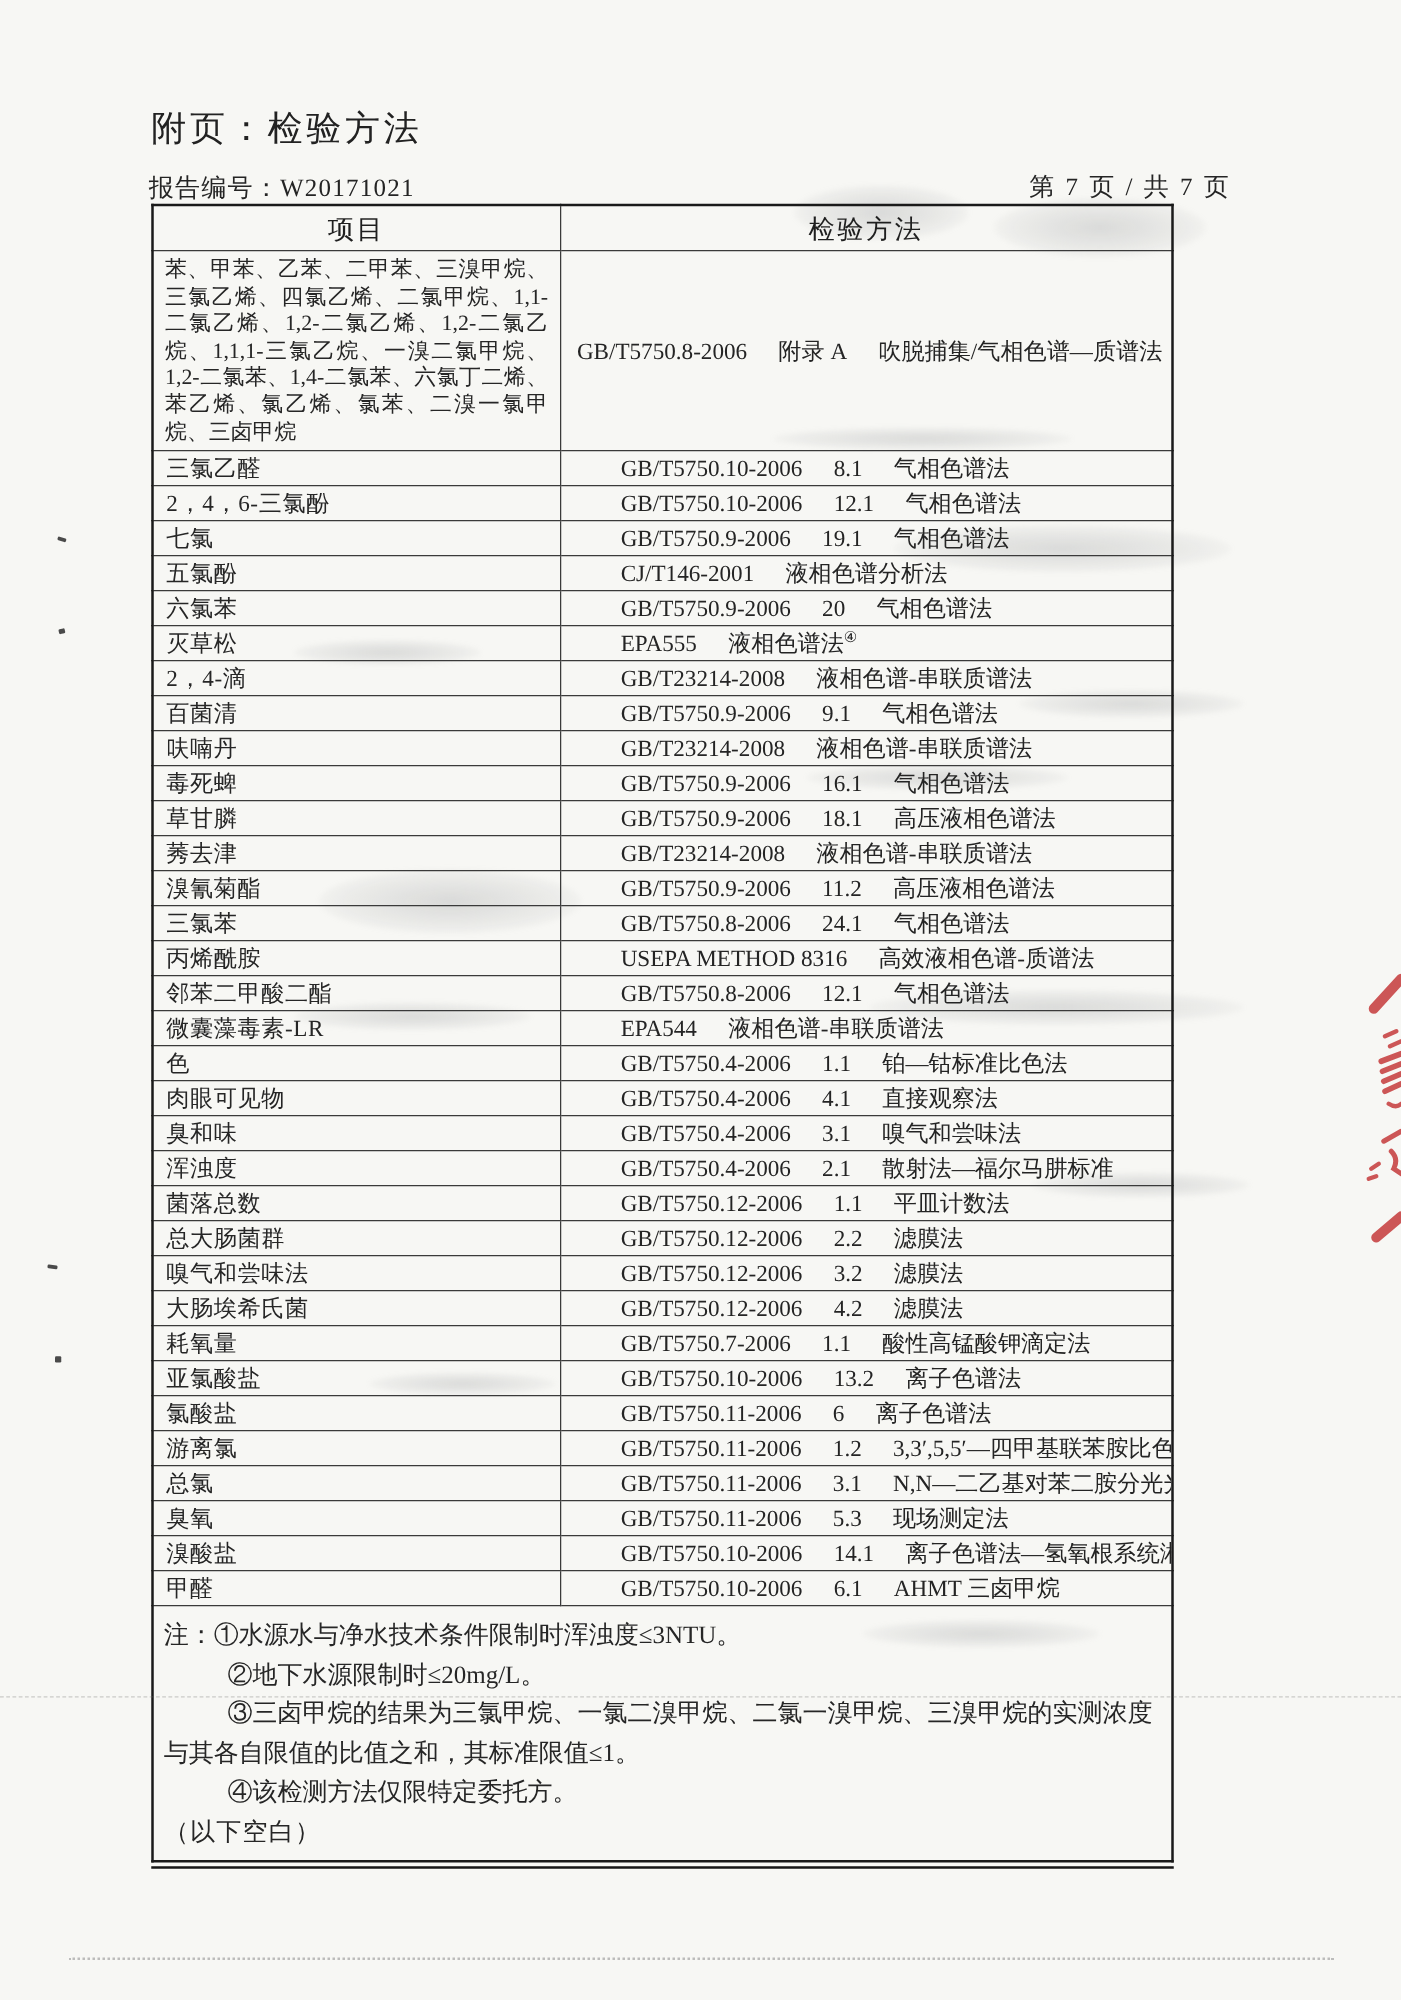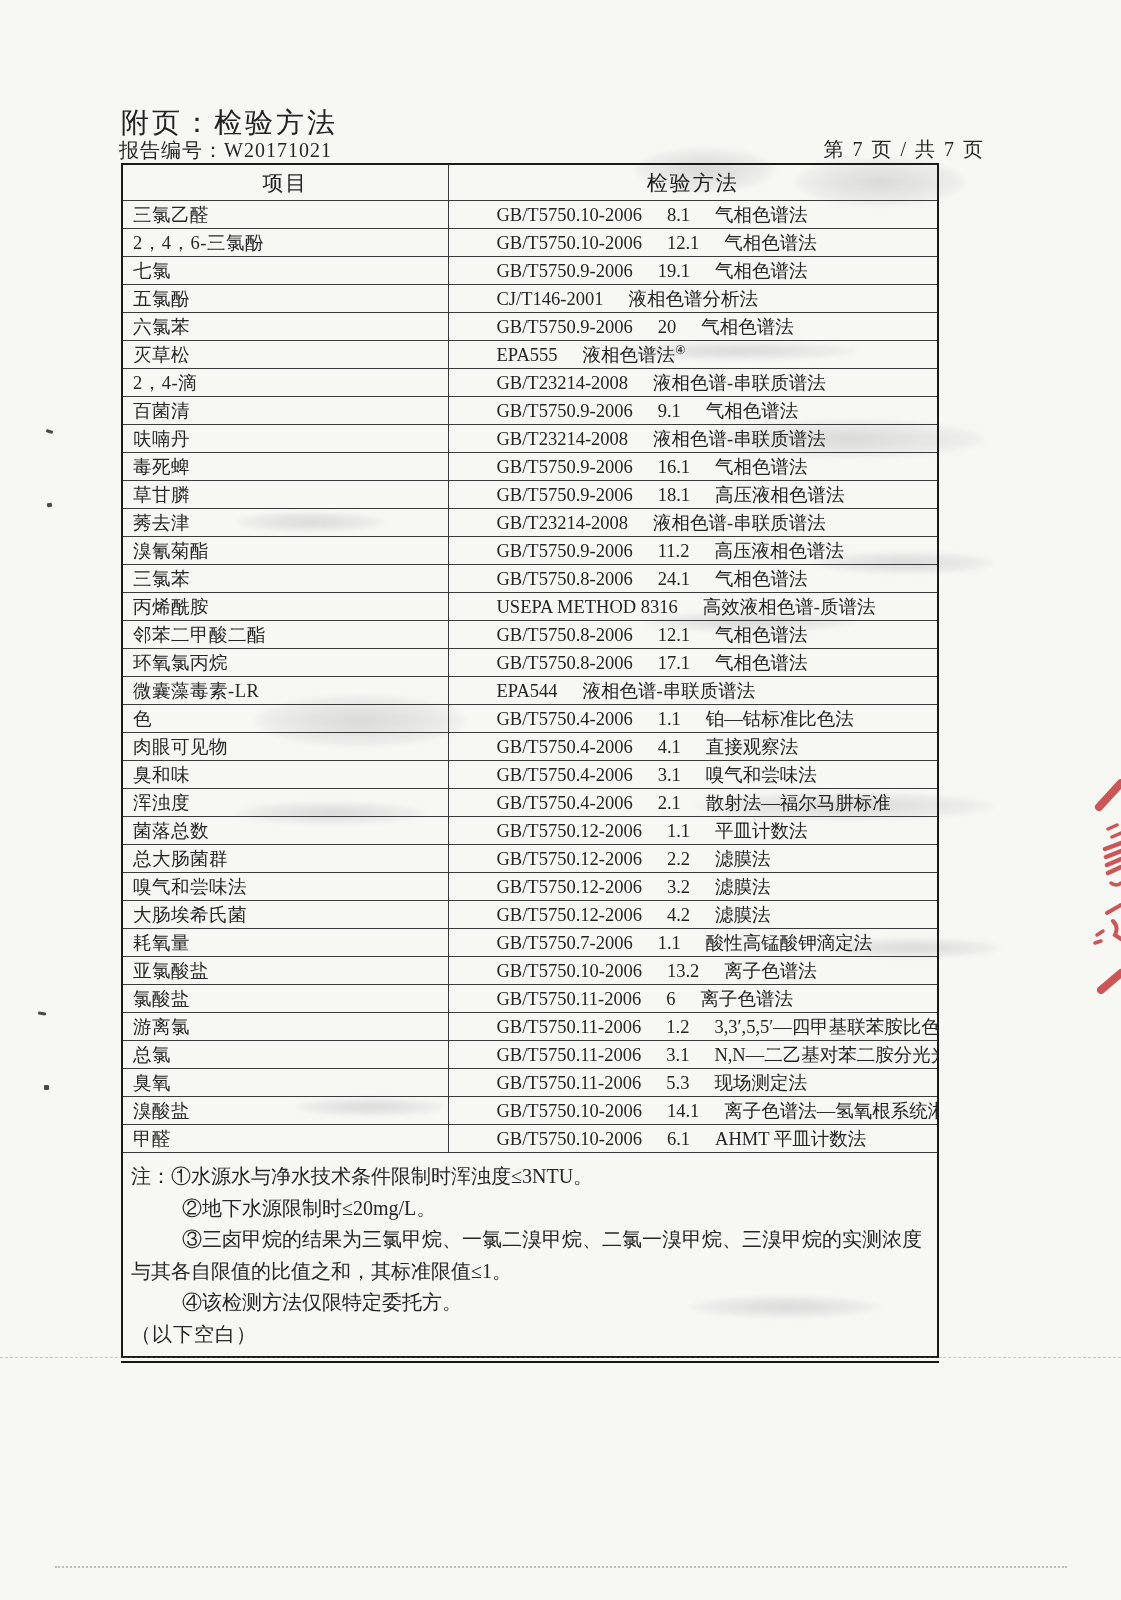--- a/index.html
+++ b/index.html
@@ -6,21 +6,21 @@
   body{
     width:1121px;height:1600px;position:relative;overflow:hidden;
     background:#f7f7f4;
     font-family:"Liberation Serif","DejaVu Serif",serif;
     color:#2b2b2b;
   }
   .page{position:absolute;inset:0;}
 
   
   .page-title{
-    position:absolute;left:121px;top:104px;
+    position:absolute;left:121px;top:84px;
     font-size:28px;letter-spacing:3px;color:#222;
   }
   .report-line{
     position:absolute;left:119px;top:137px;
     font-size:20px;letter-spacing:1px;color:#242424;
   }
   .page-indicator{
     position:absolute;right:136px;top:136px;
     font-size:20px;letter-spacing:2px;color:#242424;text-align:right;
   }
@@ -111,20 +111,24 @@
           <col style="width:326px">
           <col>
         </colgroup>
       <thead>
         <tr>
           <th>项目</th>
           <th>检验方法</th>
         </tr>
       </thead>
       <tbody>
+          <tr class="tall-row">
+            <td class="item-cell">苯、甲苯、乙苯、二甲苯、三溴甲烷、三氯乙烯、四氯乙烯、二氯甲烷、1,1-二氯乙烯、1,2-二氯乙烯、1,2-二氯乙烷、1,1,1-三氯乙烷、一溴二氯甲烷、1,2-二氯苯、1,4-二氯苯、六氯丁二烯、苯乙烯、氯乙烯、氯苯、二溴一氯甲烷、三卤甲烷</td>
+            <td class="method-cell"><span class="mpart gap">GB/T5750.8-2006</span><span class="mpart gap">附录 A</span><span class="mpart">吹脱捕集/气相色谱—质谱法</span></td>
+          </tr>
           <tr class="std-row">
             <td class="item-cell">三氯乙醛</td>
             <td class="method-cell"><span class="mpart gap">GB/T5750.10-2006</span><span class="mpart gap">8.1</span><span class="mpart">气相色谱法</span></td>
           </tr>
           <tr class="std-row">
             <td class="item-cell">2，4，6-三氯酚</td>
             <td class="method-cell"><span class="mpart gap">GB/T5750.10-2006</span><span class="mpart gap">12.1</span><span class="mpart">气相色谱法</span></td>
           </tr>
           <tr class="std-row">
             <td class="item-cell">七氯</td>
@@ -176,24 +180,20 @@
           </tr>
           <tr class="std-row">
             <td class="item-cell">丙烯酰胺</td>
             <td class="method-cell"><span class="mpart gap">USEPA METHOD 8316</span><span class="mpart">高效液相色谱-质谱法</span></td>
           </tr>
           <tr class="std-row">
             <td class="item-cell">邻苯二甲酸二酯</td>
             <td class="method-cell"><span class="mpart gap">GB/T5750.8-2006</span><span class="mpart gap">12.1</span><span class="mpart">气相色谱法</span></td>
           </tr>
           <tr class="std-row">
-            <td class="item-cell">环氧氯丙烷</td>
-            <td class="method-cell"><span class="mpart gap">GB/T5750.8-2006</span><span class="mpart gap">17.1</span><span class="mpart">气相色谱法</span></td>
-          </tr>
-          <tr class="std-row">
             <td class="item-cell">微囊藻毒素-LR</td>
             <td class="method-cell"><span class="mpart gap">EPA544</span><span class="mpart">液相色谱-串联质谱法</span></td>
           </tr>
           <tr class="std-row">
             <td class="item-cell">色</td>
             <td class="method-cell"><span class="mpart gap">GB/T5750.4-2006</span><span class="mpart gap">1.1</span><span class="mpart">铂—钴标准比色法</span></td>
           </tr>
           <tr class="std-row">
             <td class="item-cell">肉眼可见物</td>
             <td class="method-cell"><span class="mpart gap">GB/T5750.4-2006</span><span class="mpart gap">4.1</span><span class="mpart">直接观察法</span></td>
@@ -245,21 +245,21 @@
           <tr class="std-row">
             <td class="item-cell">臭氧</td>
             <td class="method-cell"><span class="mpart gap">GB/T5750.11-2006</span><span class="mpart gap">5.3</span><span class="mpart">现场测定法</span></td>
           </tr>
           <tr class="std-row">
             <td class="item-cell">溴酸盐</td>
             <td class="method-cell"><span class="mpart gap">GB/T5750.10-2006</span><span class="mpart gap">14.1</span><span class="mpart">离子色谱法—氢氧根系统淋洗液</span></td>
           </tr>
           <tr class="std-row">
             <td class="item-cell">甲醛</td>
-            <td class="method-cell"><span class="mpart gap">GB/T5750.10-2006</span><span class="mpart gap">6.1</span><span class="mpart">AHMT 平皿计数法</span></td>
+            <td class="method-cell"><span class="mpart gap">GB/T5750.10-2006</span><span class="mpart gap">6.1</span><span class="mpart">AHMT 三卤甲烷</span></td>
           </tr>
         </tbody>
       <tbody>
         <tr class="notes-row">
           <td colspan="2">
             <p class="note"><span>注：</span><span>①水源水与净水技术条件限制时浑浊度≤3NTU。</span></p>
             <p class="note note-indent">②地下水源限制时≤20mg/L。</p>
             <p class="note note-indent">③三卤甲烷的结果为三氯甲烷、一氯二溴甲烷、二氯一溴甲烷、三溴甲烷的实测浓度与其各自限值的比值之和，其标准限值≤1。</p>
             <p class="note note-indent">④该检测方法仅限特定委托方。</p>
             <p class="note note-trailing">（以下空白）</p>

